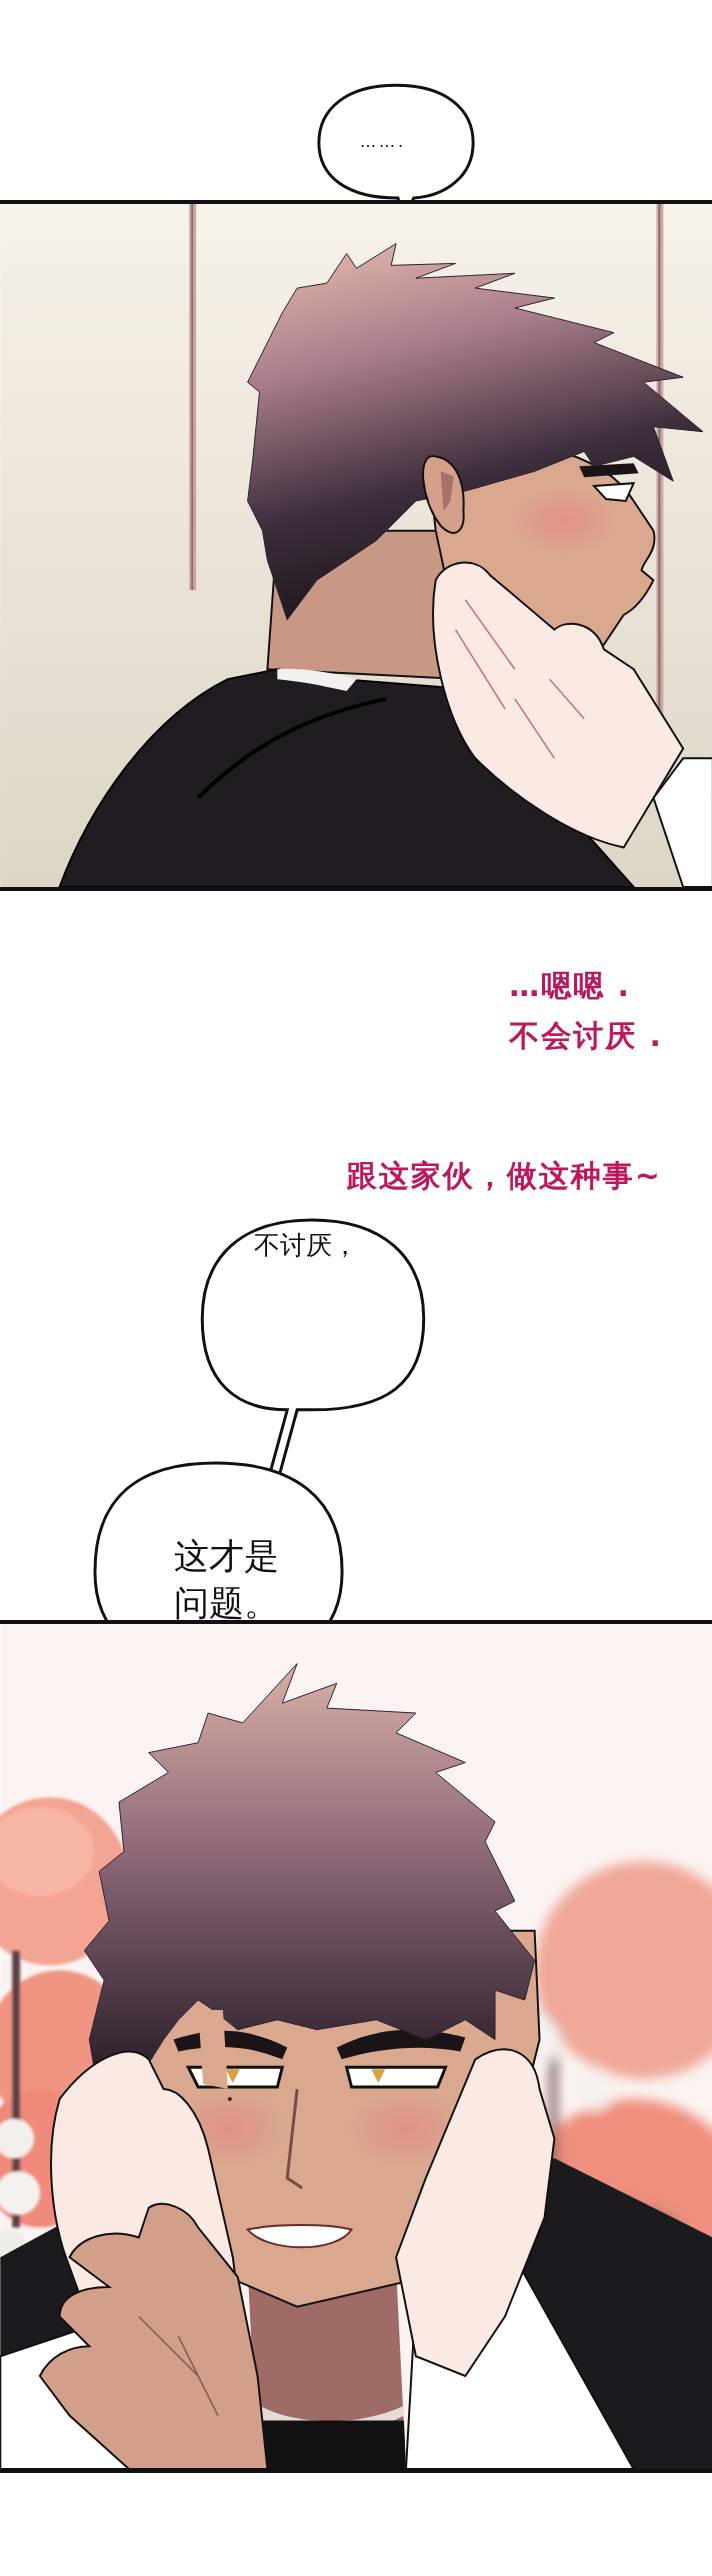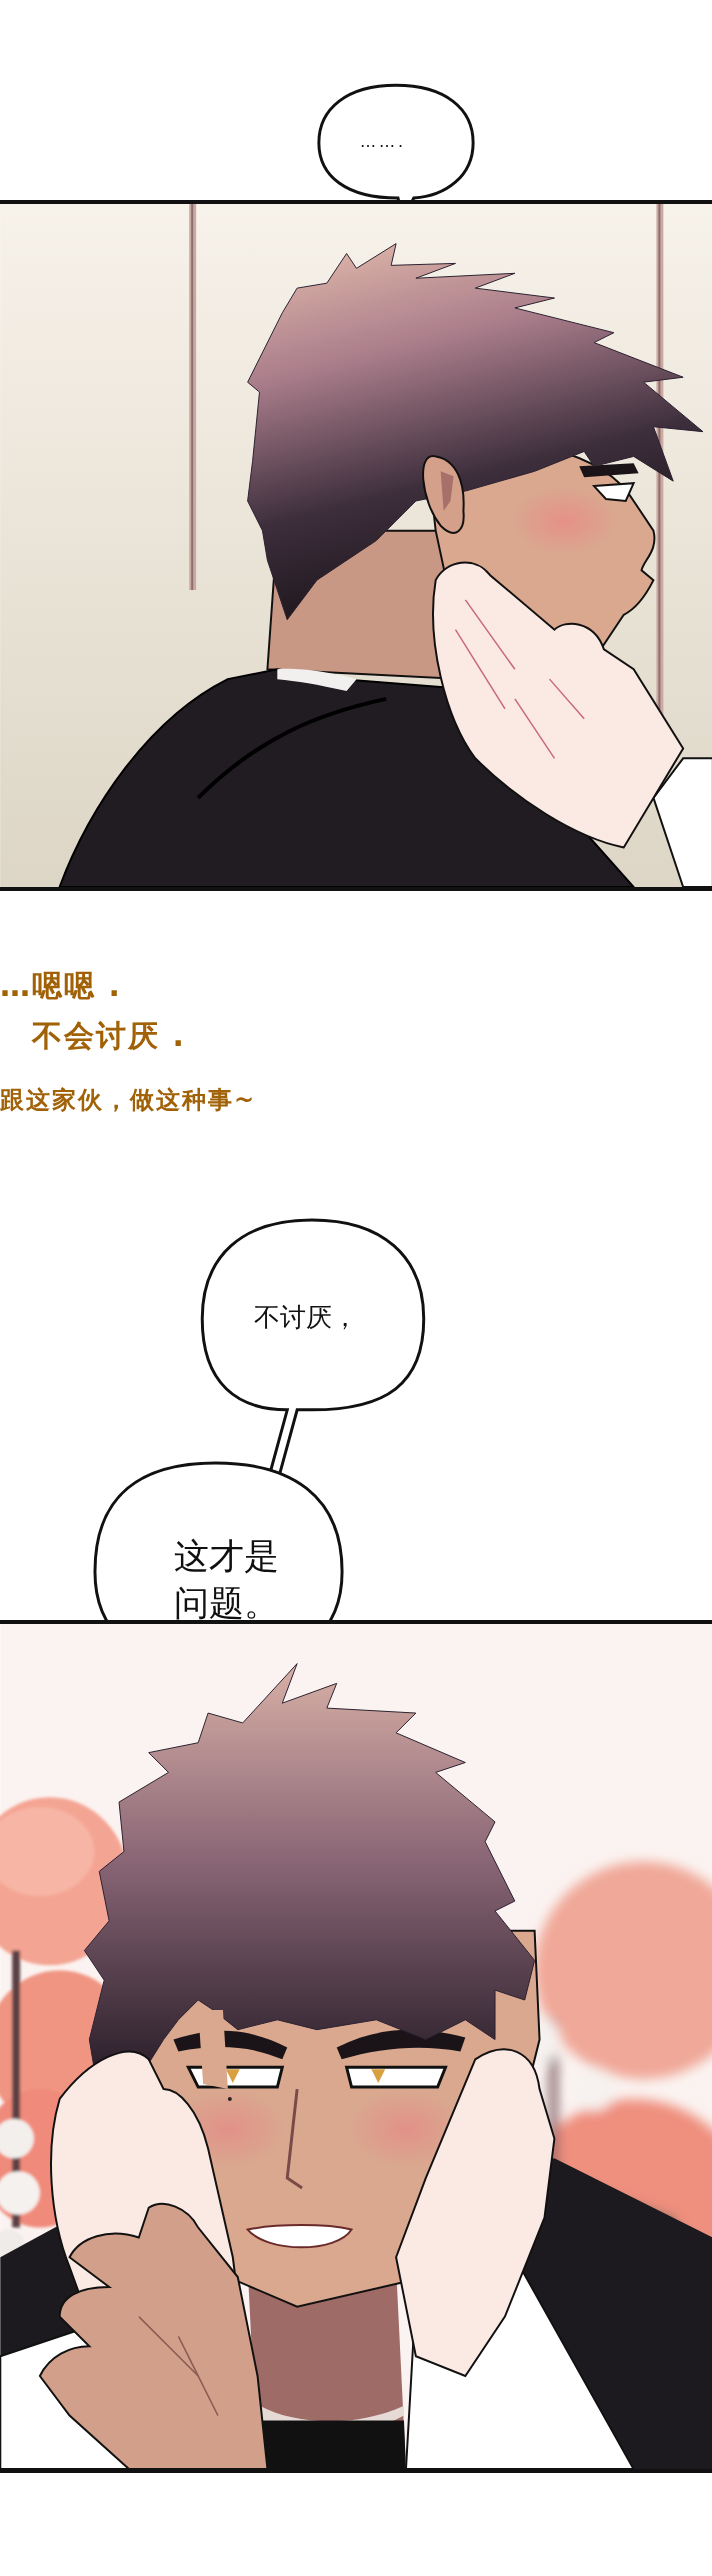--- a/index.html
+++ b/index.html
@@ -2,22 +2,22 @@
 <html><head>
 <meta charset="utf-8">
 <style>
   html, body { margin: 0; padding: 0; background: #ffffff; }
   body { width: 713px; height: 2576px; position: relative; overflow: hidden;
          font-family: "DejaVu Sans", "Liberation Sans", sans-serif; }
   .panel { position: absolute; left: 0; width: 713px; overflow: hidden;
            border-top: 4px solid #111; border-bottom: 4px solid #111; box-sizing: border-box; }
   .panel svg { display: block; }
   .bubble-text { position: absolute; color: #111; text-align: left; line-height: 1.35; }
-  .narration { position: absolute; left: 0; width: 631px; text-align: left;
-               color: #a16207; font-weight: bold; letter-spacing: 2px; }
+  .narration { position: absolute; left: 0; width: 631px; text-align: right;
+               color: #be185d; font-weight: bold; letter-spacing: 2px; }
   .bubble-svg { position: absolute; overflow: visible; }
 </style>
 </head>
 <body>
 
 <svg class="bubble-svg" style="left:307px; top:81px;" width="178" height="149" viewBox="0 0 180 150">
   <path d="M90,4 C140,4 168,28 168,62 C168,96 140,116 108,118 L97,140 L92,118 C40,118 12,96 12,62 C12,28 40,4 90,4 Z" fill="#fff" stroke="#111" stroke-width="3"></path>
 </svg>
 <div class="bubble-text" style="left:360px; top:131px; font-size:16px; letter-spacing:3px;">…….</div>
 
@@ -68,26 +68,26 @@
     <path d="M440,380 C450,360 480,355 495,375 L560,430 C570,420 600,420 610,450 L640,470 L690,550 L660,600 L630,650 C580,640 520,600 480,560 C450,520 430,440 440,380 Z" fill="#fbe9e3" stroke="#111" stroke-width="2"></path>
     <path d="M470,400 L520,470" stroke="#c76a78" stroke-width="1.5"></path>
     <path d="M460,430 L510,510" stroke="#c76a78" stroke-width="1.5"></path>
     <path d="M555,480 L590,520" stroke="#c76a78" stroke-width="1.5"></path>
     <path d="M520,500 L560,560" stroke="#c76a78" stroke-width="1.5"></path>
   </svg>
 </div>
 
 <div class="narration" style="top:966px; font-size:30px;">…嗯嗯 .</div>
 <div class="narration" style="top:1016px; font-size:30px;margin-left:32px;">不会讨厌 .</div>
-<div class="narration" style="top:1084px; font-size:24px;">跟这家伙，做这种事~</div>
+<div class="narration" style="top:1156px; font-size:30px;margin-left:31px;">跟这家伙，做这种事~</div>
 
 <svg class="bubble-svg" style="left:188px; top:1216px;" width="248" height="267" viewBox="0 0 250 270">
   <path d="M125,4 C195,4 238,40 238,104 C238,170 200,196 125,196 L110,196 L92,262 L82,262 L100,196 C50,196 14,170 14,104 C14,40 55,4 125,4 Z" fill="#fff" stroke="#111" stroke-width="3"></path>
 </svg>
-<div class="bubble-text" style="left:254px; top:1300px; font-size:26px;">不讨厌，</div>
+<div class="bubble-text" style="left:254px; top:1228px; font-size:26px;">不讨厌，</div>
 
 <svg class="bubble-svg" style="left:87px; top:1455px;" width="267" height="257" viewBox="0 0 270 260">
   <path d="M130,8 C205,8 258,40 258,118 C258,180 215,212 150,214 L143,256 L110,214 C50,210 8,180 8,118 C8,40 55,8 130,8 Z" fill="#fff" stroke="#111" stroke-width="3"></path>
 </svg>
 <div class="bubble-text" style="left:174px; top:1533px; font-size:35px;">
   <div>这才是</div>
   <div>问题。</div>
 </div>
 
 <div class="panel" style="top:1620px; height:853px; z-index:0;">

